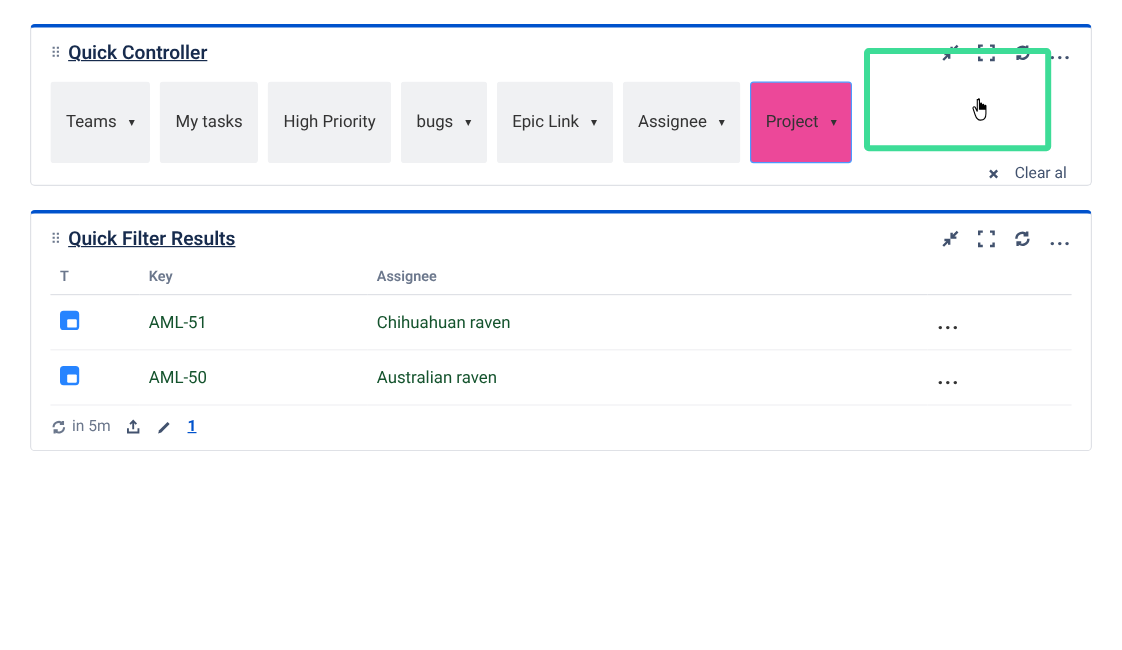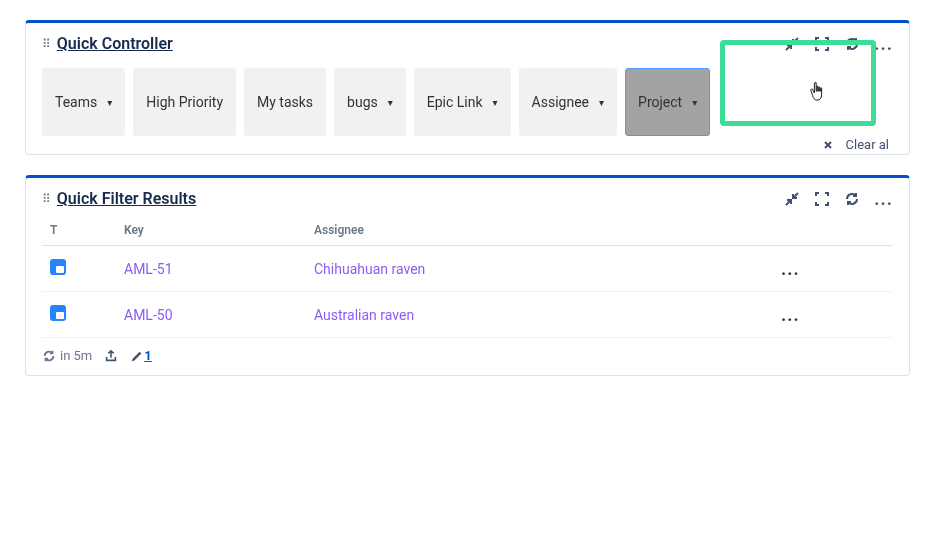--- a/index.html
+++ b/index.html
@@ -69,21 +69,21 @@
     gap: 10px;
     cursor: pointer;
     border: 1px solid transparent;
   }
   .chip .chev {
     font-size: 10px;
     color: #333;
   }
   .chip.active {
     border: 1px solid #4c9aff;
-    background: #a3a3a3;
+    background: #ec4899;
   }
   .highlight-box {
     position: absolute;
     border: 5px solid #3ddc97;
     border-radius: 4px;
     pointer-events: none;
   }
   .cursor {
     position: absolute;
     width: 18px;
@@ -134,39 +134,40 @@
   .issue-type-icon::after {
     content: "";
     position: absolute;
     width: 8px;
     height: 7px;
     background: #fff;
     right: 2px;
     bottom: 2px;
     border-radius: 1px;
   }
-  .link { color: #8b5cf6; cursor: pointer; }
+  .link { color: #14532d; cursor: pointer; }
   .row-actions {
     font-weight: 700;
     font-size: 18px;
     color: #333;
     letter-spacing: 1px;
     cursor: pointer;
     text-align: left;
   }
   col.col-type { width: 74px; }
   col.col-key { width: 190px; }
   col.col-actions { width: 120px; }
 
   .panel-footer {
     display: flex;
     align-items: center;
     padding: 10px 16px 12px 16px;
     color: #6b778c;
     font-size: 13px;
+    gap: 12px;
   }
   .panel-footer .left {
     display: flex;
     align-items: center;
     gap: 12px;
   }
   .panel-footer .mid {
     flex: 1;
     text-align: center;
     color: #172B4D;
@@ -217,24 +218,24 @@
       <span class="act" style="font-weight:700;font-size:18px;letter-spacing:1px;">...</span>
     </div>
   </div>
 
   <div class="filters">
     <div class="chip">
       <span>Teams</span>
       <span class="chev">▾</span>
     </div>
     <div class="chip">
+      <span>My tasks</span>
+    </div>
+    <div class="chip">
       <span>High Priority</span>
-    </div>
-    <div class="chip">
-      <span>My tasks</span>
     </div>
     <div class="chip">
       <span>bugs</span>
       <span class="chev">▾</span>
     </div>
     <div class="chip">
       <span>Epic Link</span>
       <span class="chev">▾</span>
     </div>
     <div class="chip">

